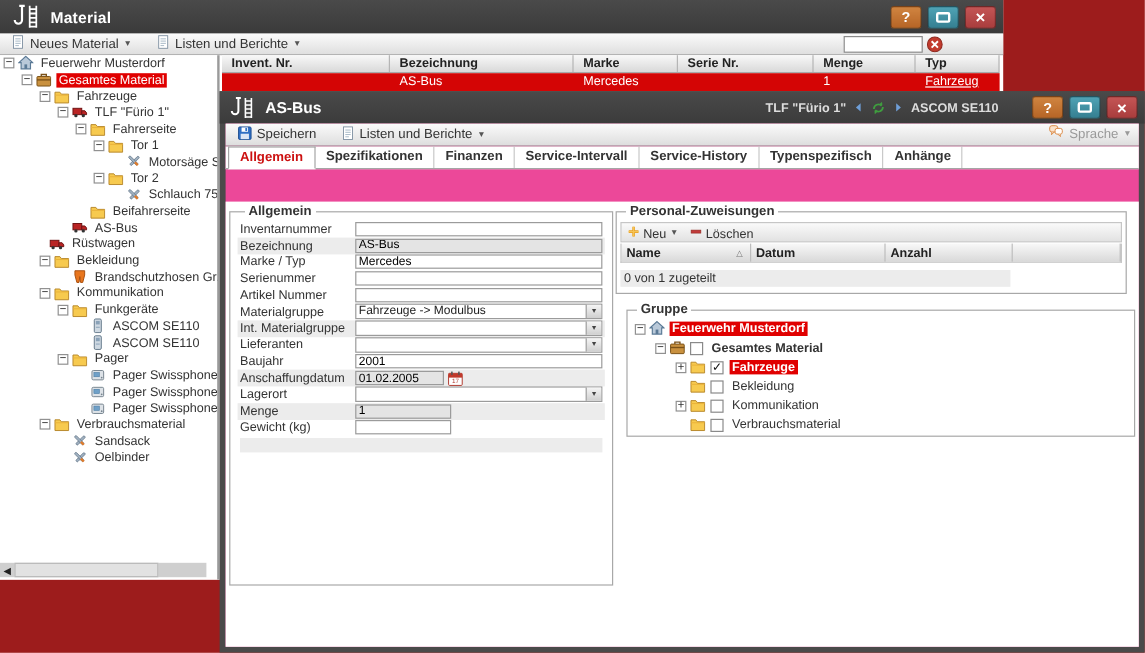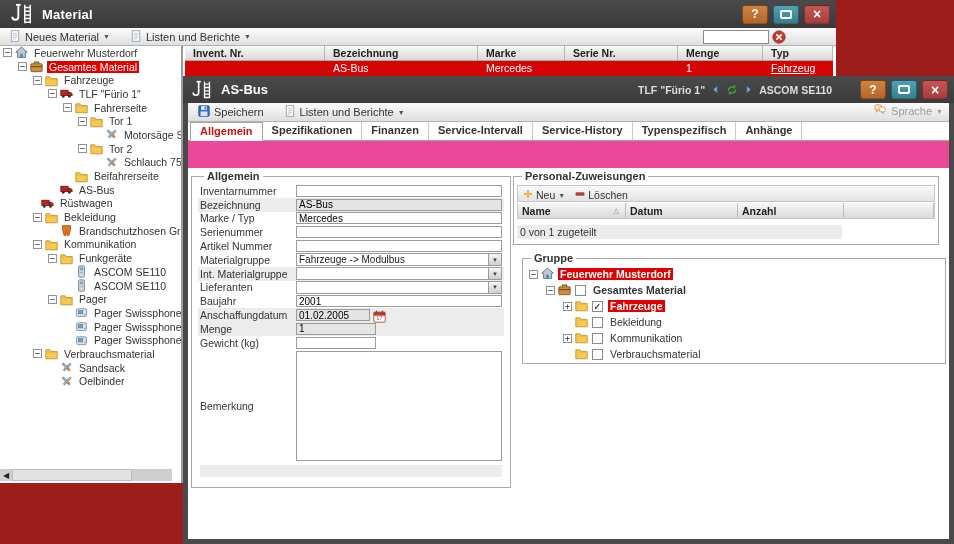--- a/index.html
+++ b/index.html
@@ -530,33 +530,36 @@
               <label>Anschaffungdatum</label>
               <input class="tinput w-date" value="01.02.2005" style="">
               <span class="cal-icon"><svg viewBox="0 0 16 16" width="13" height="13" xmlns="http://www.w3.org/2000/svg">
                   <rect x="1" y="2.6" width="14" height="12.4" rx="1" fill="#fff" stroke="#b03a2e" stroke-width="1"></rect>
                   <rect x="1" y="2.6" width="14" height="4.4" fill="#c0392b"></rect>
                   <rect x="3.6" y="0.8" width="1.6" height="3.4" fill="#555"></rect>
                   <rect x="10.8" y="0.8" width="1.6" height="3.4" fill="#555"></rect>
                   <text x="8" y="12.6" font-size="6.5" text-anchor="middle" fill="#b03a2e" font-family="sans-serif">17</text>
                 </svg></span>
             </div>
+            <div class="form-row">
+              <label>Lagerort</label>
+              <span class="fakeselect">
+                <span class="selval"></span>
+                <span class="selbtn">▼</span>
+              </span>
+            </div>
             <div class="form-row shaded">
               <label>Menge</label>
               <input class="tinput w-short" value="1" style="">
             </div>
             <div class="form-row">
               <label>Gewicht (kg)</label>
               <input class="tinput w-short" style="">
             </div>
           </div>
-        <div class="bem-row">
-          <label>Bemerkung</label>
-          <textarea style=""></textarea>
-        </div>
         <div class="form-strip"></div>
       </fieldset>
 
       <fieldset id="fs-personal">
         <legend>Personal-Zuweisungen</legend>
         <div class="ptoolbar">
           <span class="pbtn">
             <span><svg viewBox="0 0 16 16" width="10" height="10" xmlns="http://www.w3.org/2000/svg">
                   <path d="M8 1.5 V14.5 M1.5 8 H14.5" stroke="#e8a020" stroke-width="3.4"></path>
                   <path d="M8 1.5 V14.5 M1.5 8 H14.5" stroke="#f6c455" stroke-width="1.6"></path>

